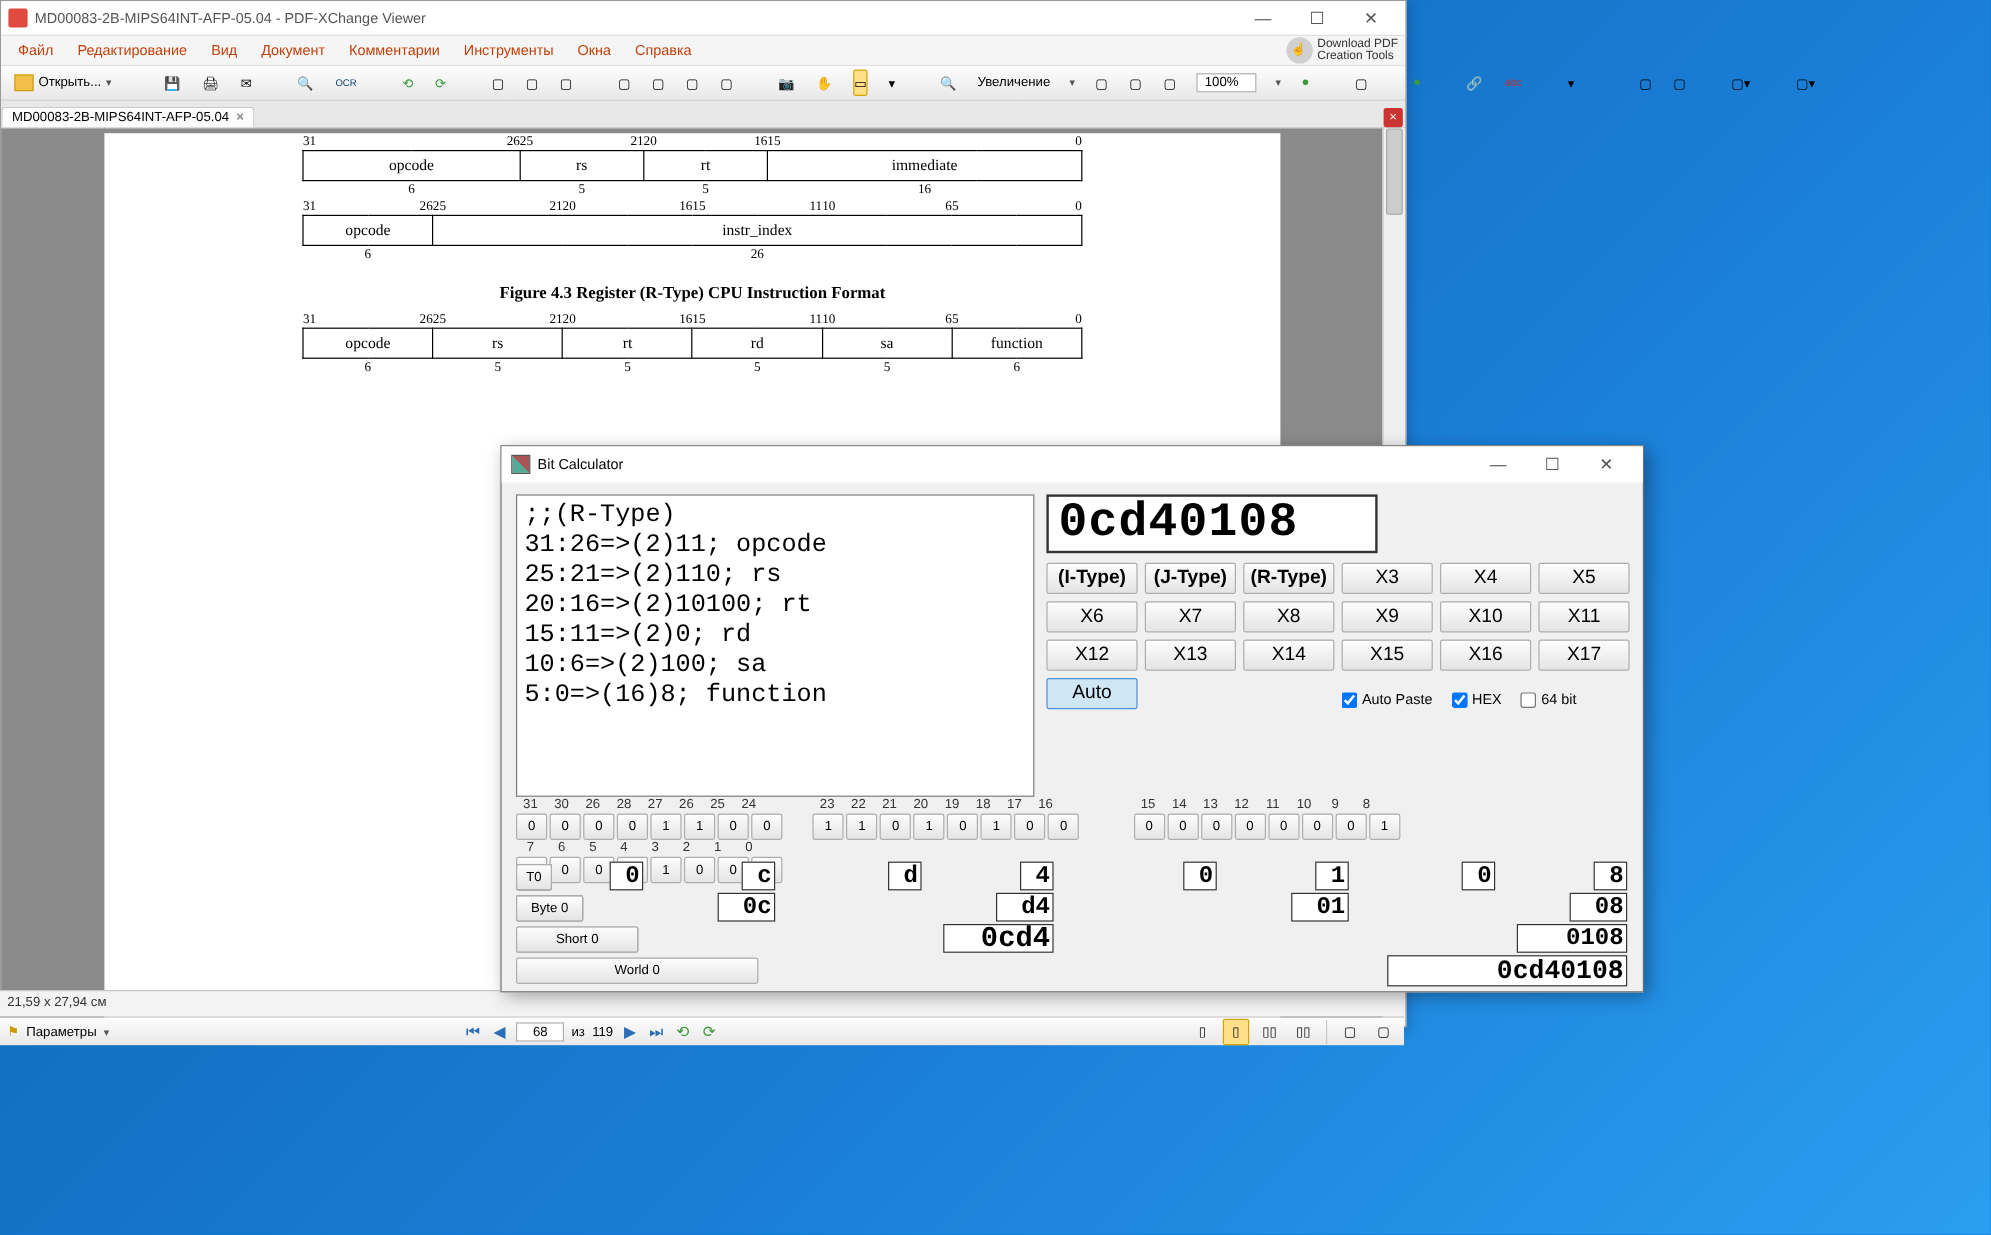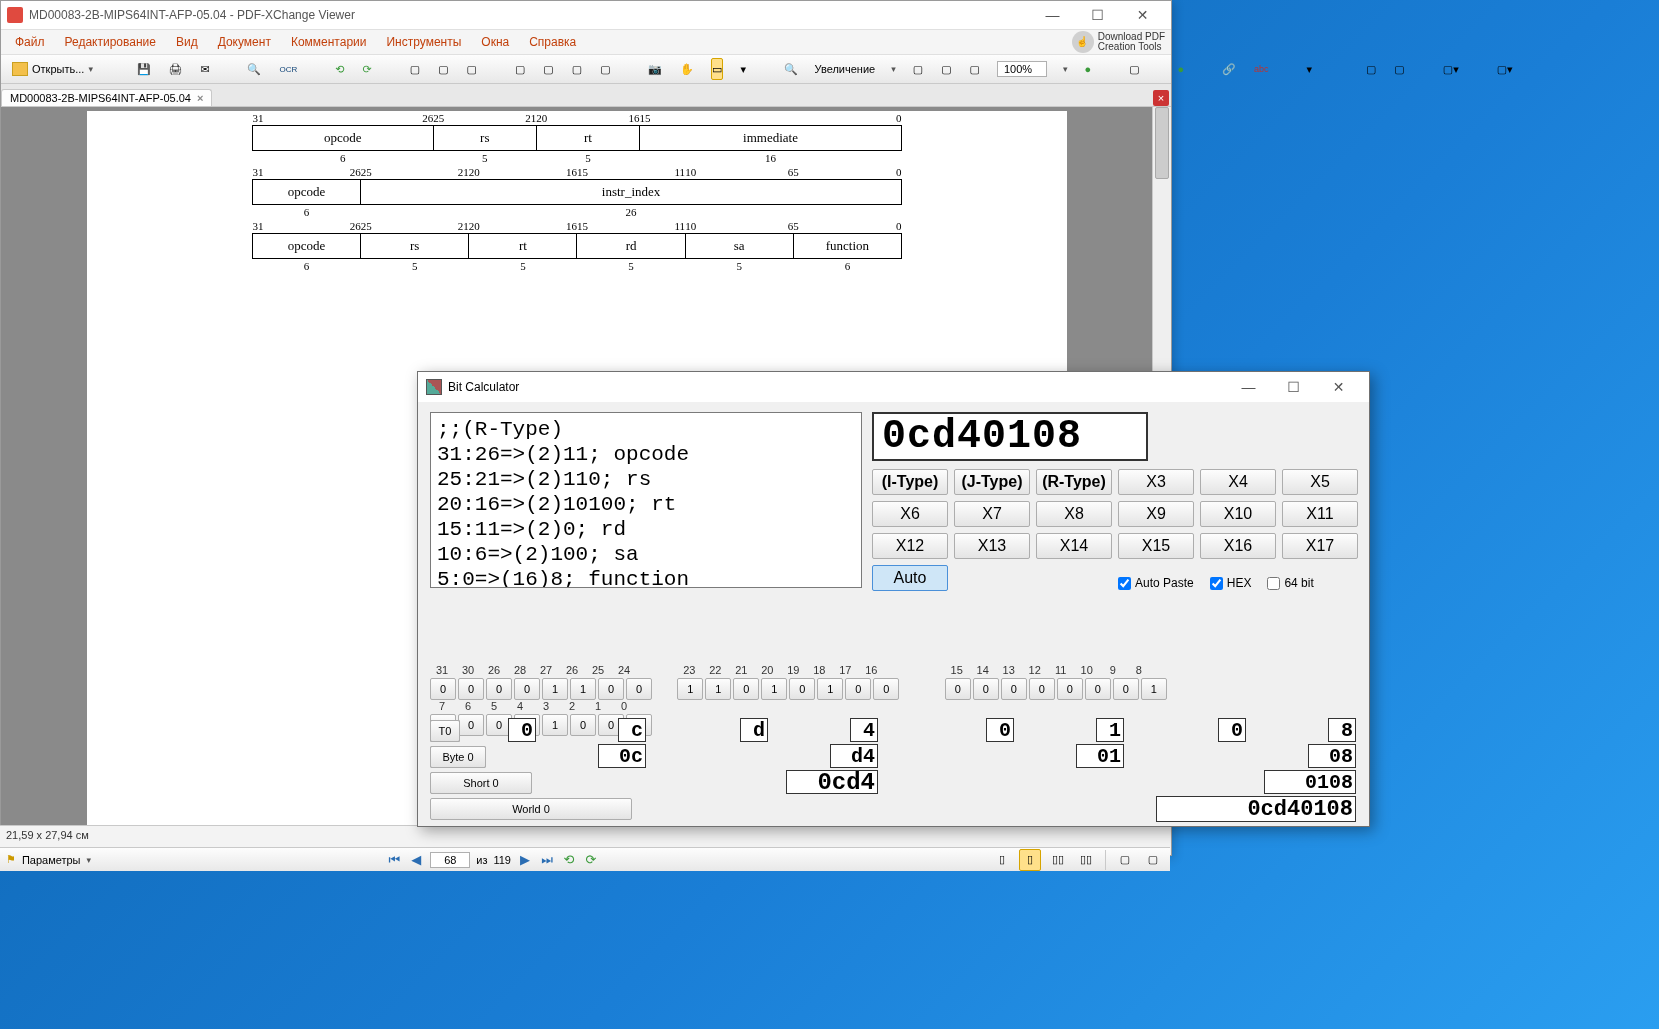--- a/index.html
+++ b/index.html
@@ -36,21 +36,21 @@
 .bittbl .cells td{border:1px solid #000;padding:4px 0}
 .bittbl .btm td{font-size:11px}
 
 .calcwin{position:absolute;left:417px;top:371px;width:951px;height:454px;background:#f0f0f0;border:1px solid #707070;box-shadow:4px 4px 14px rgba(0,0,0,0.35)}
 .calc-titlebar{height:30px;background:#fff;display:flex;align-items:center;padding:0 8px;font-size:12px}
 .calc-titlebar .cico{width:14px;height:14px;border:1px solid #555;margin-right:6px;background:linear-gradient(45deg,#5a9 50%,#a55 50%)}
 .calc-titlebar .spacer{flex:1}
 .calc-body{padding:10px 12px 8px;position:relative;height:calc(100% - 30px);box-sizing:border-box}
 .leftcol{position:absolute;left:12px;top:10px;width:432px}
 .rightcol{position:absolute;left:454px;top:10px;right:12px}
-.codebox{width:432px;height:176px;border:1px solid #7a7a7a;background:#fff;padding:4px 6px;font-family:"Courier New",monospace;font-size:21px;line-height:25px;white-space:pre;overflow:hidden;box-sizing:border-box}
+.codebox{width:432px;height:252px;border:1px solid #7a7a7a;background:#fff;padding:4px 6px;font-family:"Courier New",monospace;font-size:21px;line-height:25px;white-space:pre;overflow:hidden;box-sizing:border-box}
 .bignum{border:2px solid #333;background:#fff;font-family:"Courier New",monospace;font-size:40px;font-weight:bold;padding:0 8px;letter-spacing:1px;display:inline-block;min-width:256px}
 .btngrid{margin-top:8px;display:grid;grid-template-columns:repeat(6,76px);gap:6px}
 .cbtn{height:24px;background:linear-gradient(#fdfdfd,#e4e4e4);border:1px solid #adadad;border-radius:2px;font-size:16px;display:flex;align-items:center;justify-content:center;cursor:default}
 .cbtn.bold{font-weight:bold}
 .cbtn.sel{background:#cfe6f7;border-color:#4a90d9}
 .chkrow{margin-top:6px;display:flex;align-items:center;gap:16px;font-size:12px}
 .chkrow label{display:flex;align-items:center;gap:4px}
 .chkrow input{margin:0}
 
 .bitstrip{position:absolute;left:12px;right:12px;top:262px}
@@ -219,20 +219,21 @@
           <td colspan="2">opcode</td>
           <td colspan="10">instr_index</td>
         </tr>
               <tr class="btm">
           <td colspan="2">6</td>
           <td colspan="10">26</td>
         </tr>
             </tbody>
           </table>
 
+        <div class="figtitle">Figure 4.3  Register (R-Type) CPU Instruction Format</div>
         <table class="bittbl">
             <tbody>
               <tr class="hdr">
           <td style="width:54px;text-align:left">31</td>
           <td style="width:54px;text-align:right">26</td>
           <td style="width:54px;text-align:left">25</td>
           <td style="width:54px;text-align:right">21</td>
           <td style="width:54px;text-align:left">20</td>
           <td style="width:54px;text-align:right">16</td>
           <td style="width:54px;text-align:left">15</td>

